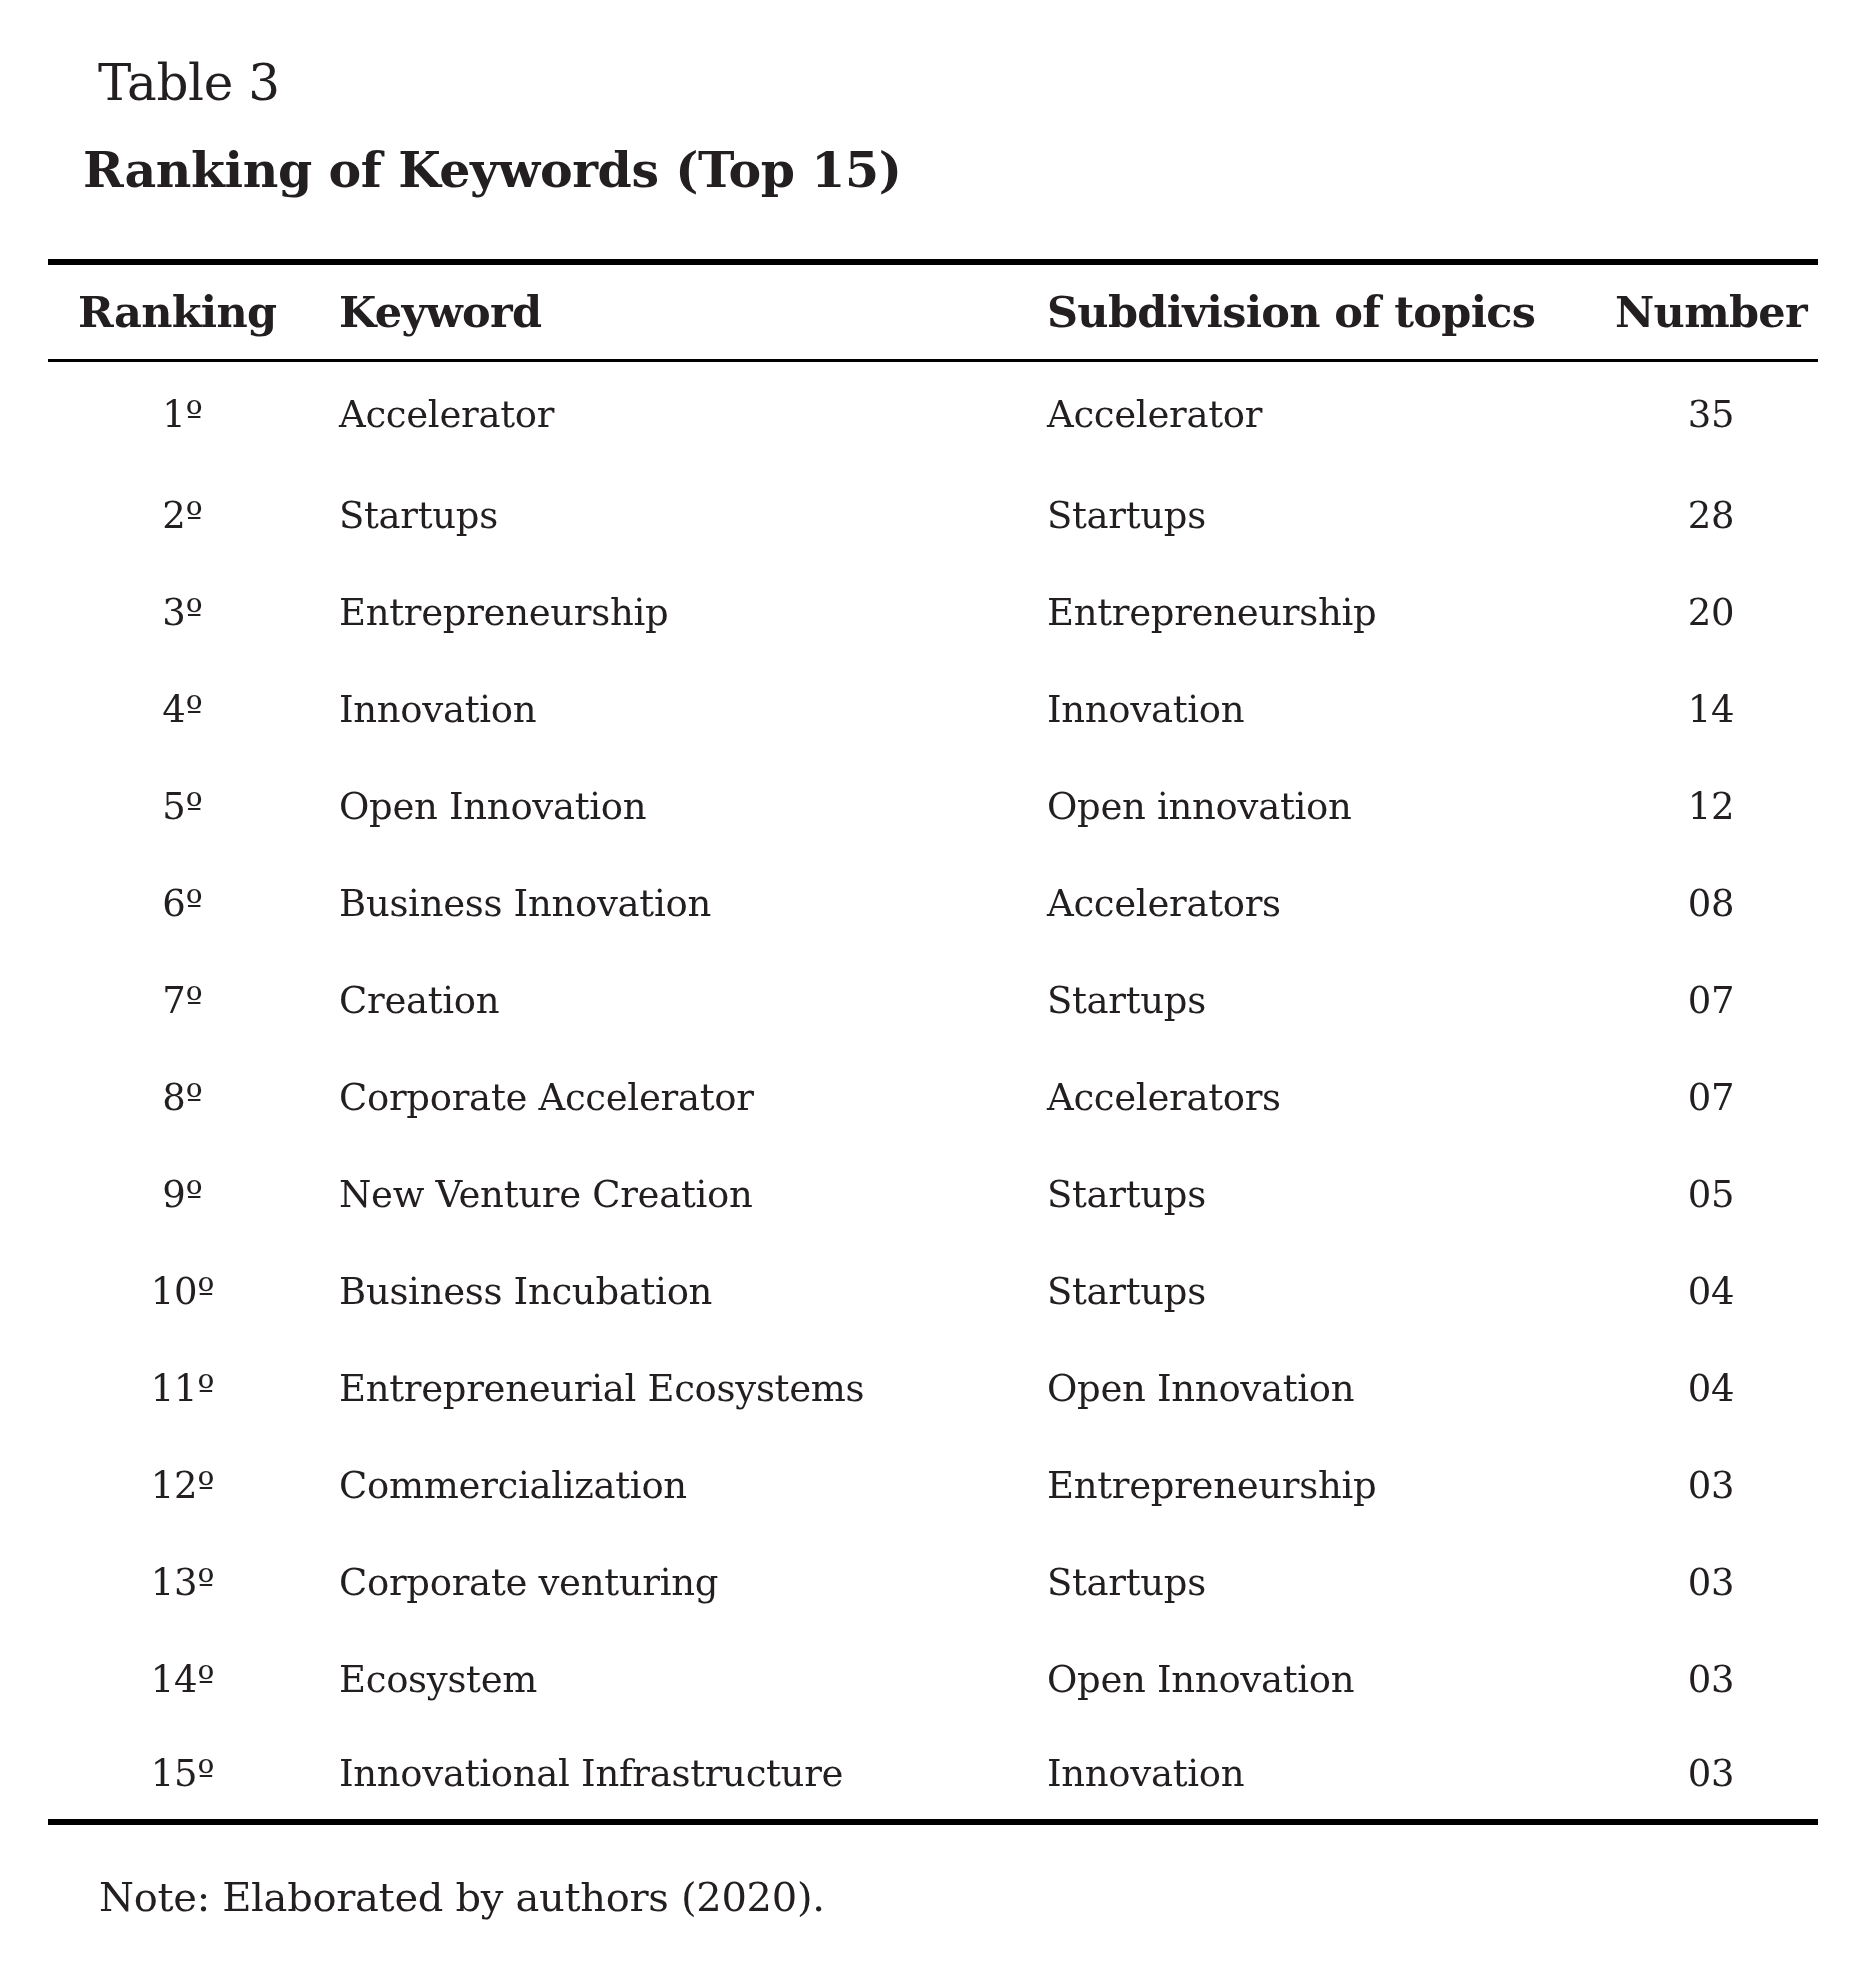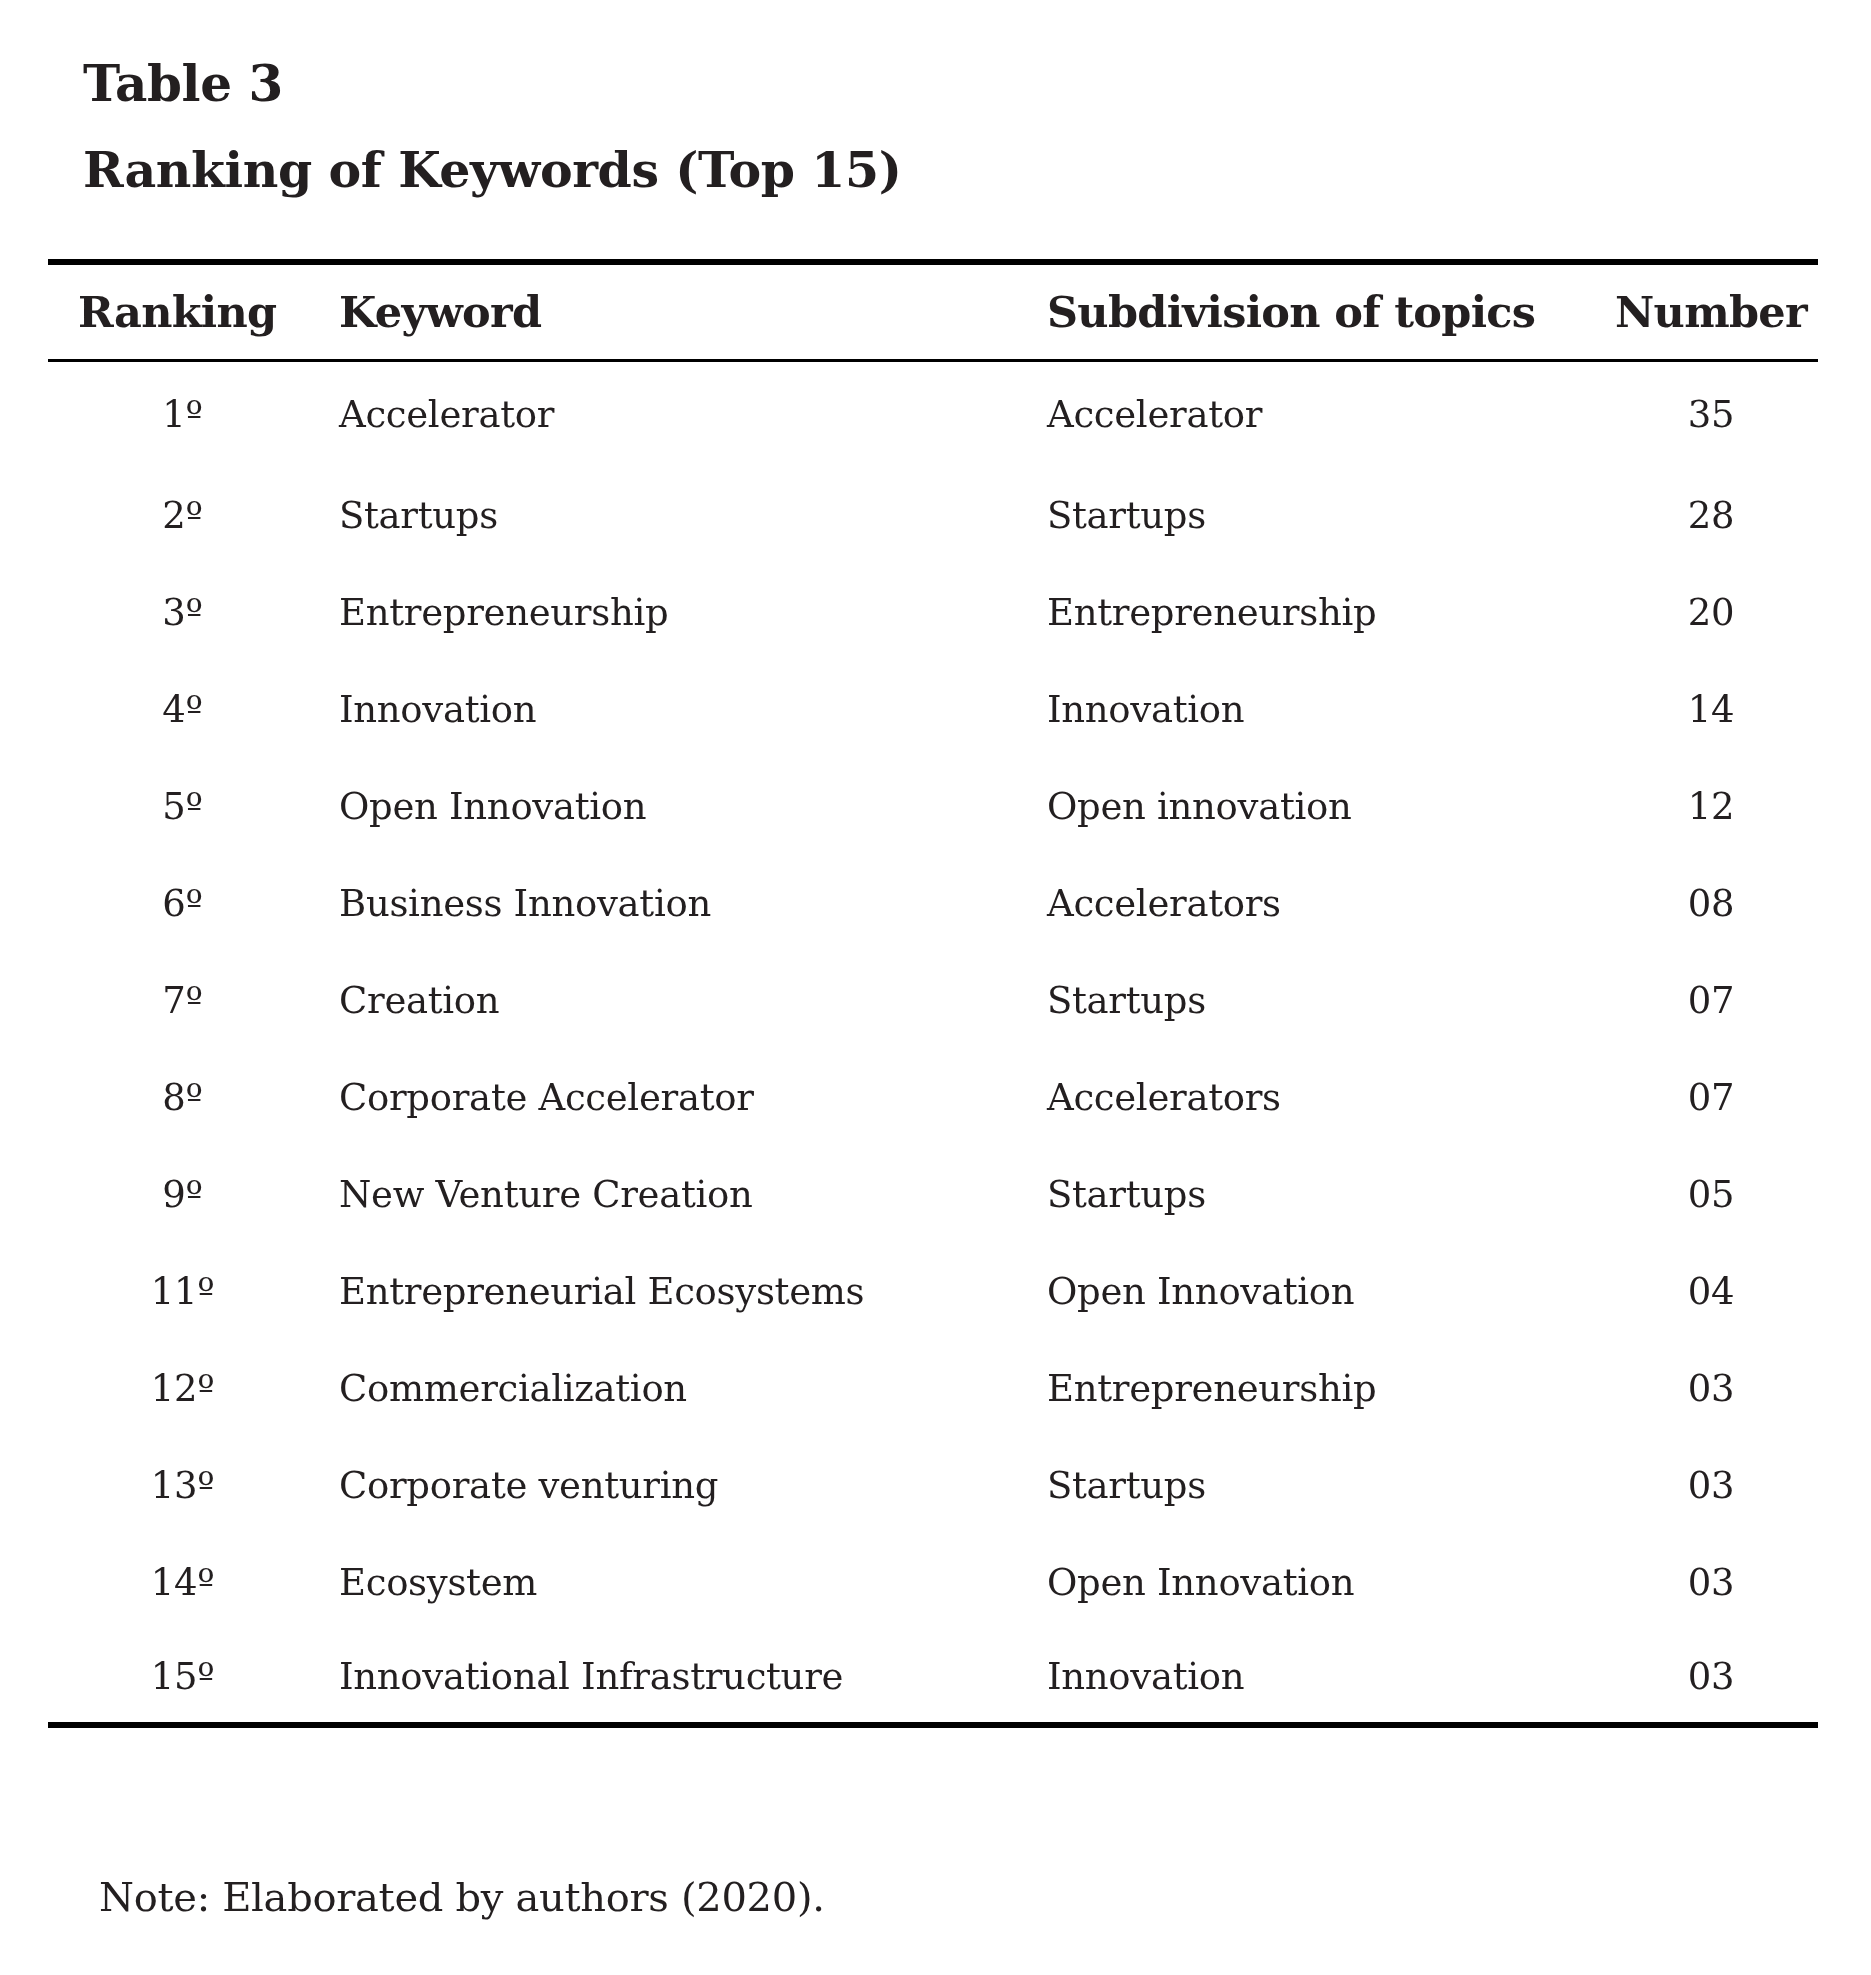--- a/index.html
+++ b/index.html
@@ -10,24 +10,24 @@
     body {
       width: 1872px;
       height: 1975px;
       position: relative;
       overflow: hidden;
       color: #231f20;
       font-family: "DejaVu Serif", "Liberation Serif", serif;
     }
     .title {
       position: absolute;
-      left: 83px;
+      left: 98px;
       top: 54px;
       font-size: 50px;
-      font-weight: bold;
+      font-weight: normal;
       letter-spacing: -0.4px;
       margin: 0;
     }
     .subtitle {
       position: absolute;
       left: 83px;
       top: 141px;
       font-size: 49px;
       margin: 0;
       letter-spacing: -0.4px;
@@ -160,20 +160,26 @@
           <td class="sub">Accelerators</td>
           <td class="num">07</td>
         </tr>
         <tr>
           <td class="rank">9º</td>
           <td class="key">New Venture Creation</td>
           <td class="sub">Startups</td>
           <td class="num">05</td>
         </tr>
         <tr>
+          <td class="rank">10º</td>
+          <td class="key">Business Incubation</td>
+          <td class="sub">Startups</td>
+          <td class="num">04</td>
+        </tr>
+        <tr>
           <td class="rank">11º</td>
           <td class="key">Entrepreneurial Ecosystems</td>
           <td class="sub">Open Innovation</td>
           <td class="num">04</td>
         </tr>
         <tr>
           <td class="rank">12º</td>
           <td class="key">Commercialization</td>
           <td class="sub">Entrepreneurship</td>
           <td class="num">03</td>

